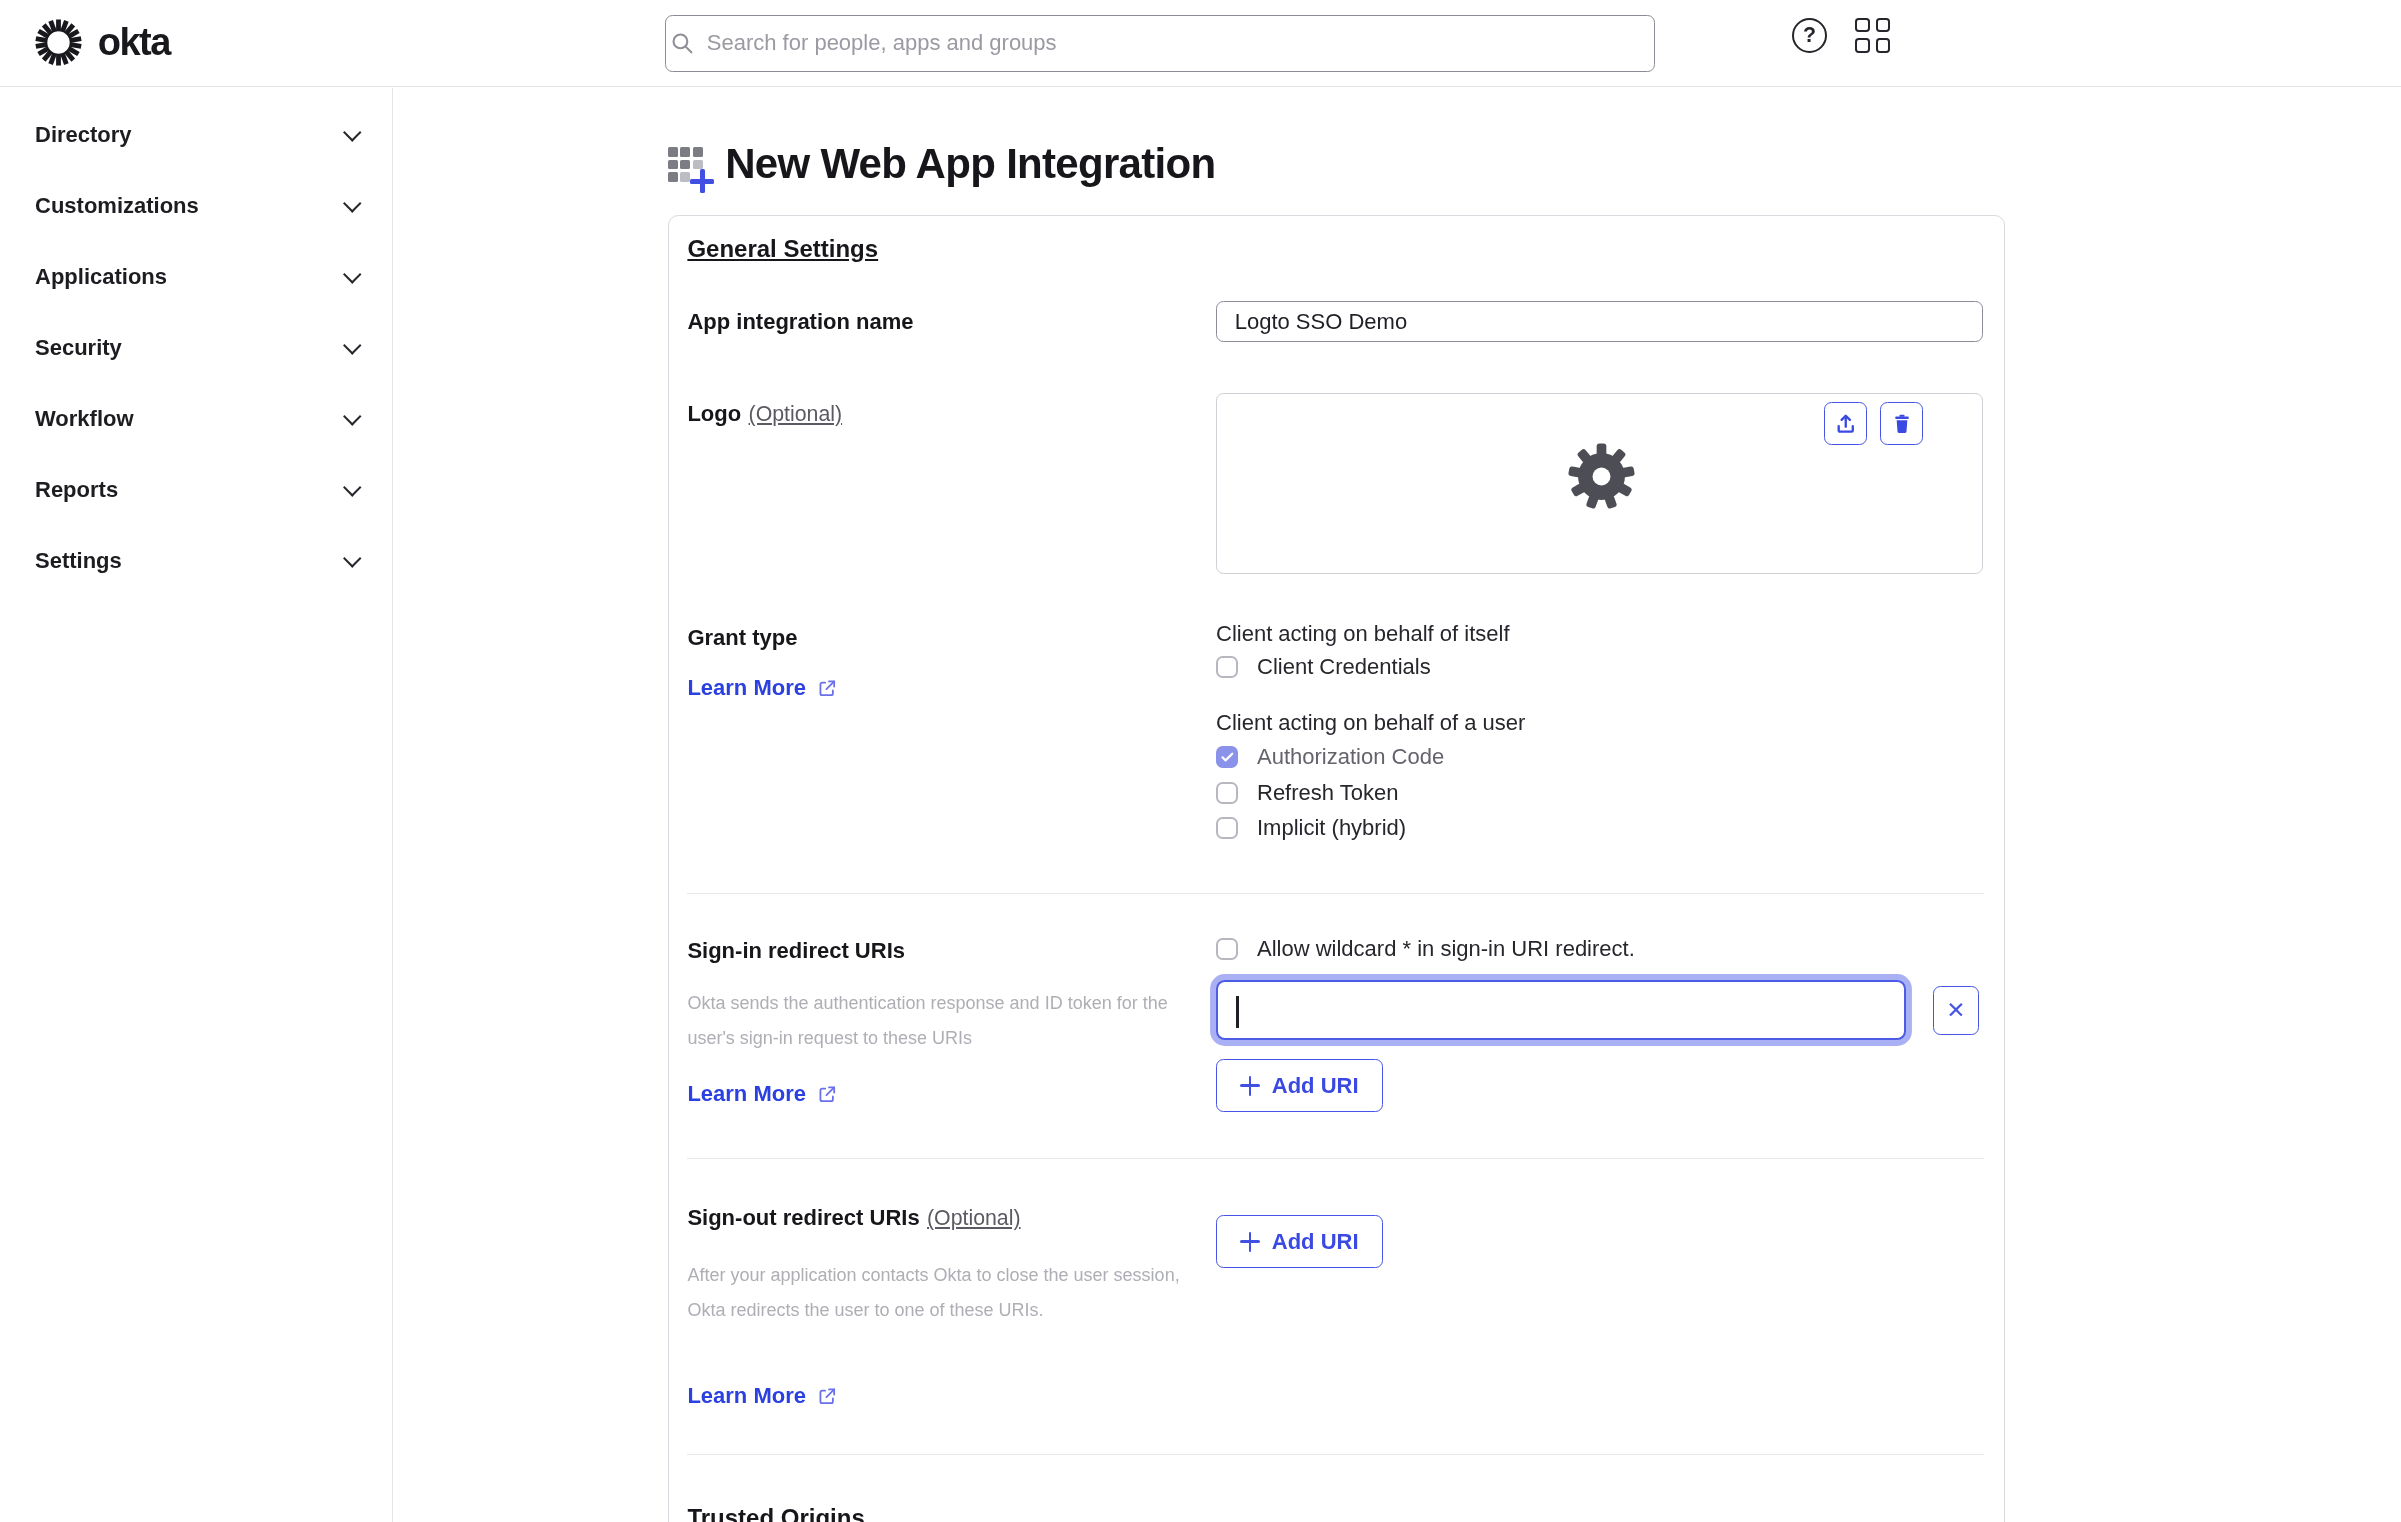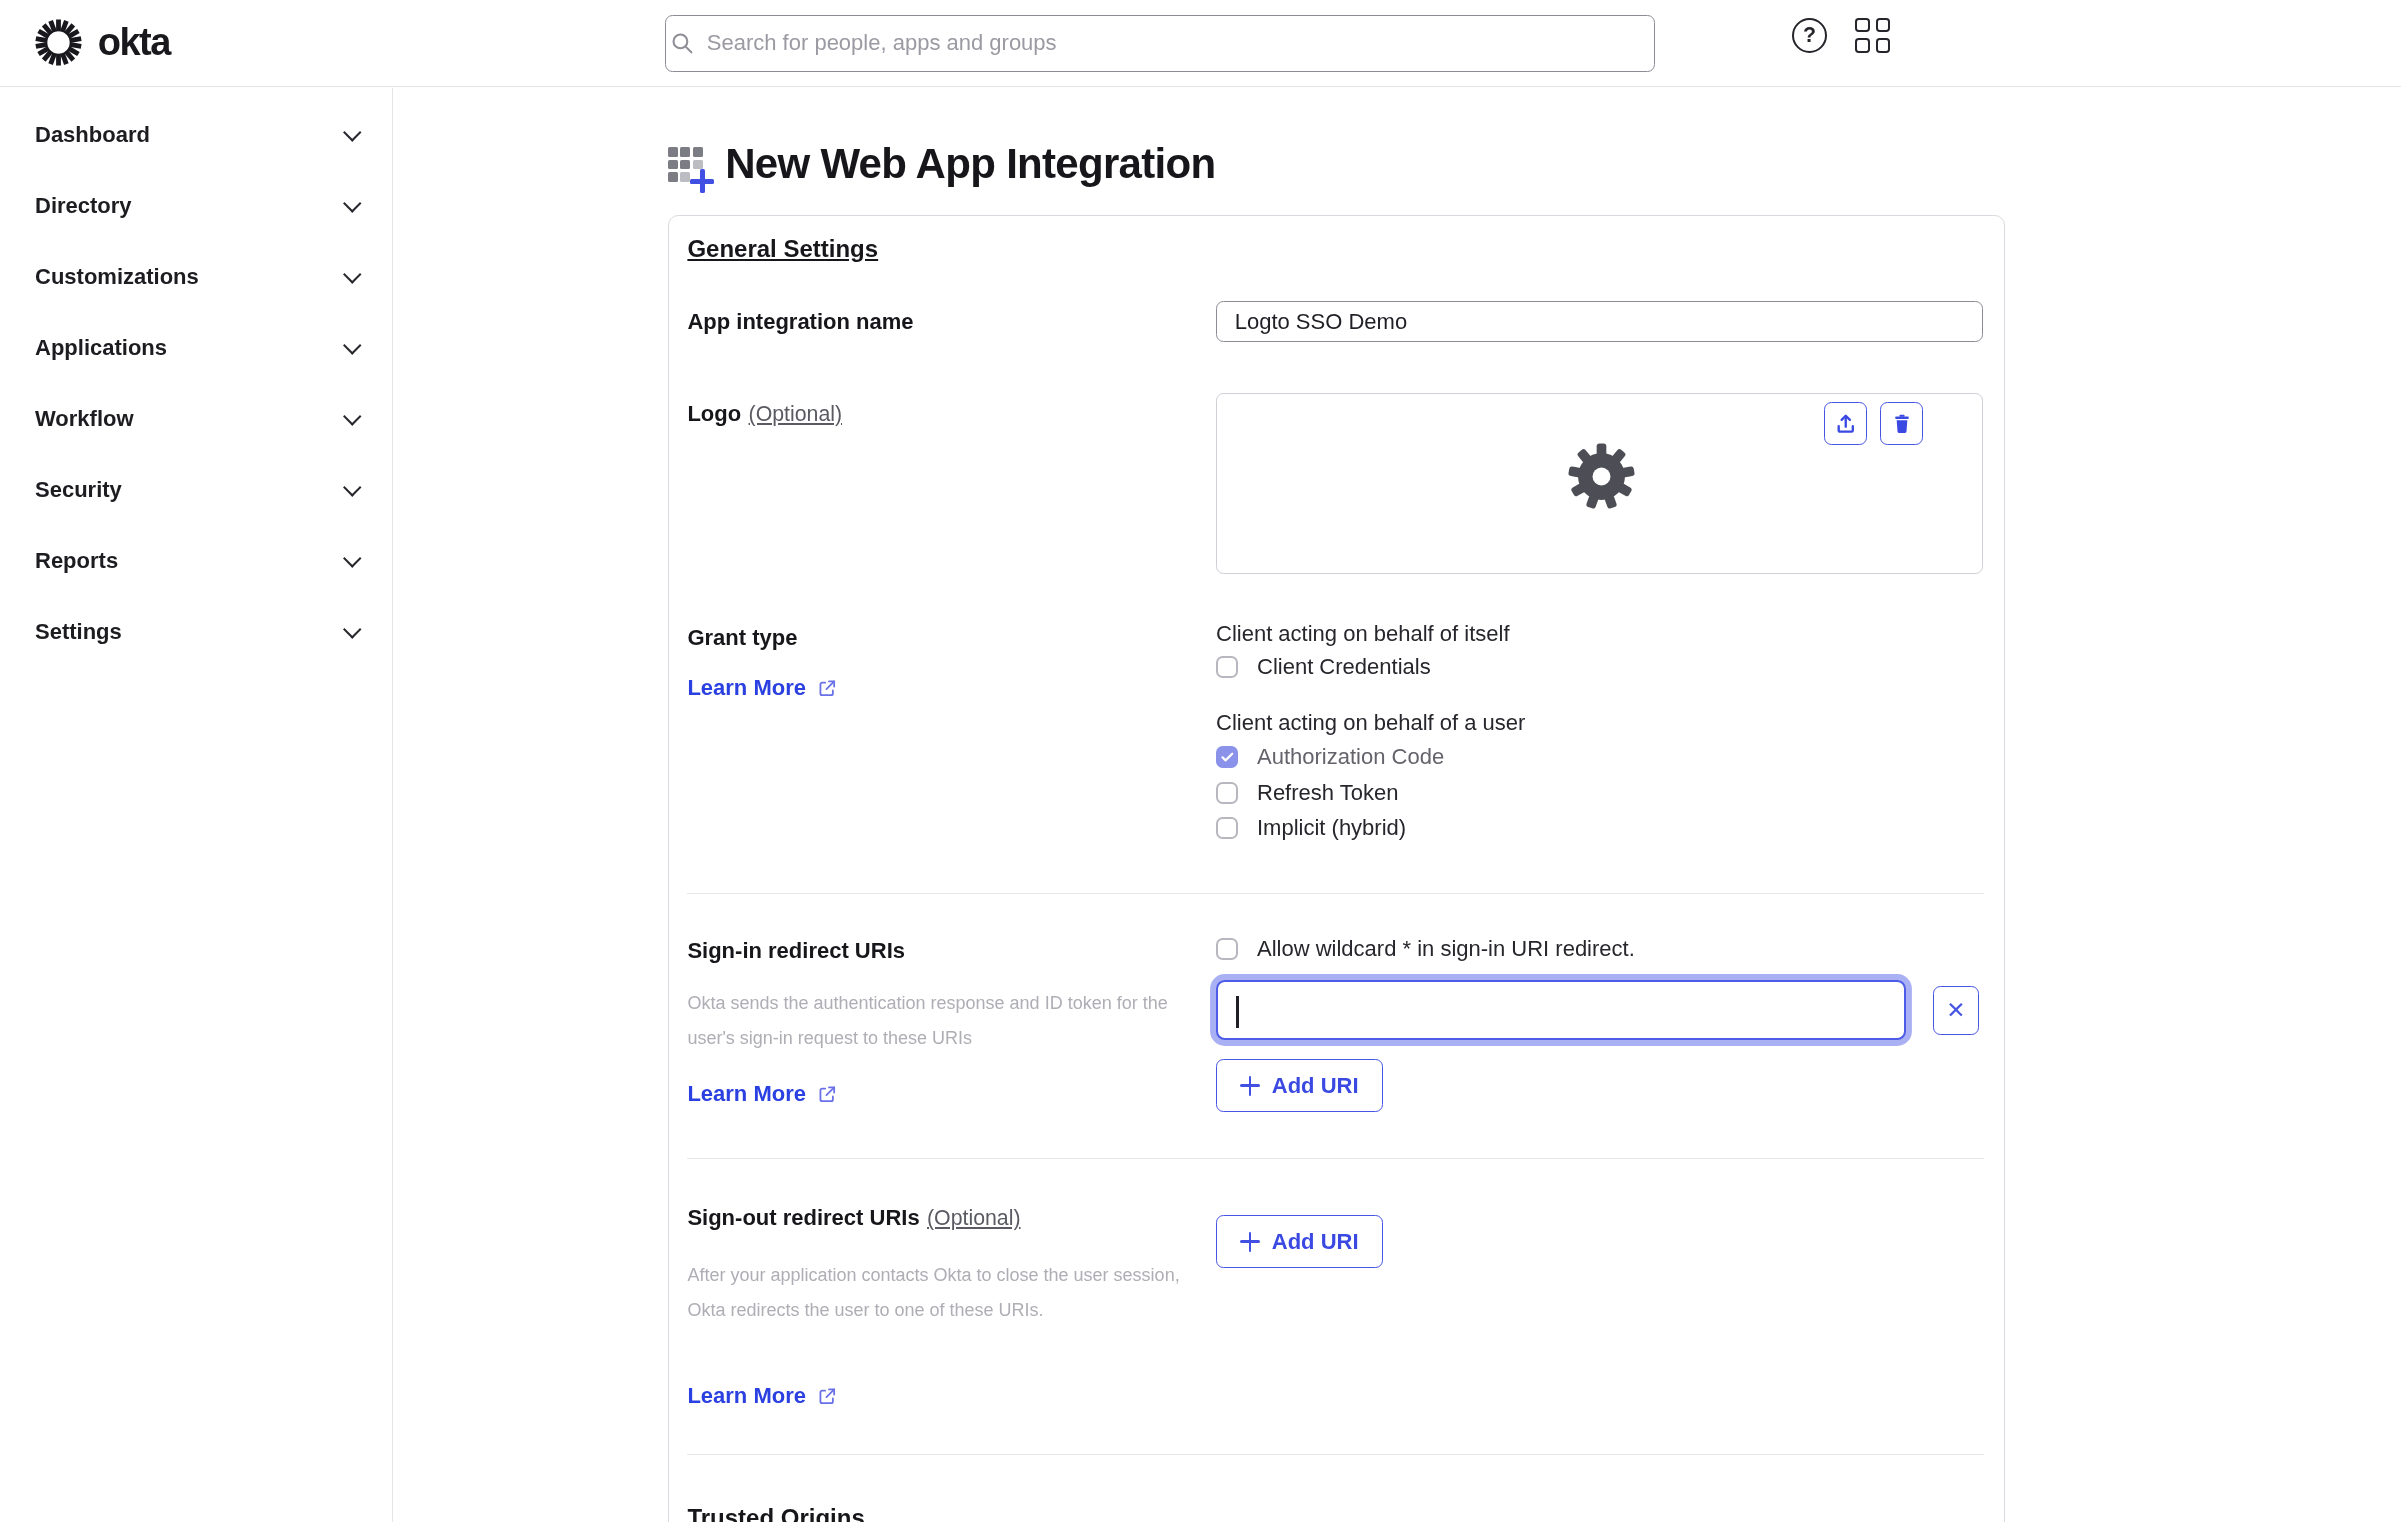--- a/index.html
+++ b/index.html
@@ -143,41 +143,37 @@
     <div class="tb-grid">
         <i></i>
         <i></i>
         <i></i>
         <i></i>
       </div>
   </div>
 
   <nav class="sidebar">
     <div class="nav-item">
-      <span class="lbl">Dashboard</span>
-      <span class="chev"></span>
-    </div>
-    <div class="nav-item">
       <span class="lbl">Directory</span>
       <span class="chev"></span>
     </div>
     <div class="nav-item">
       <span class="lbl">Customizations</span>
       <span class="chev"></span>
     </div>
     <div class="nav-item">
       <span class="lbl">Applications</span>
       <span class="chev"></span>
     </div>
     <div class="nav-item">
+      <span class="lbl">Security</span>
+      <span class="chev"></span>
+    </div>
+    <div class="nav-item">
       <span class="lbl">Workflow</span>
-      <span class="chev"></span>
-    </div>
-    <div class="nav-item">
-      <span class="lbl">Security</span>
       <span class="chev"></span>
     </div>
     <div class="nav-item">
       <span class="lbl">Reports</span>
       <span class="chev"></span>
     </div>
     <div class="nav-item">
       <span class="lbl">Settings</span>
       <span class="chev"></span>
     </div>

